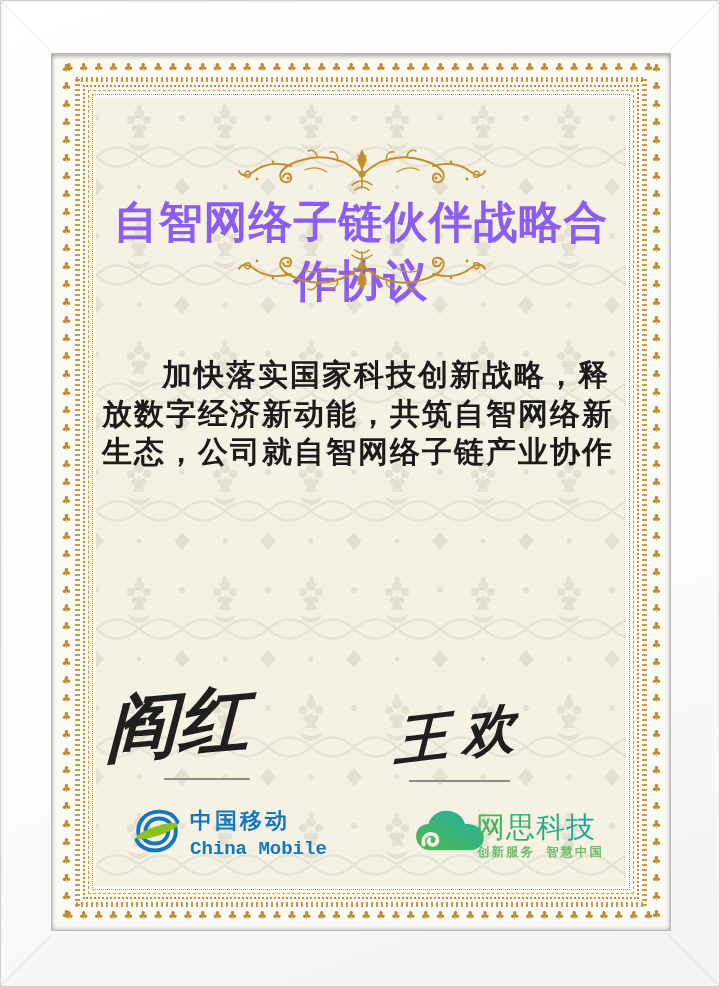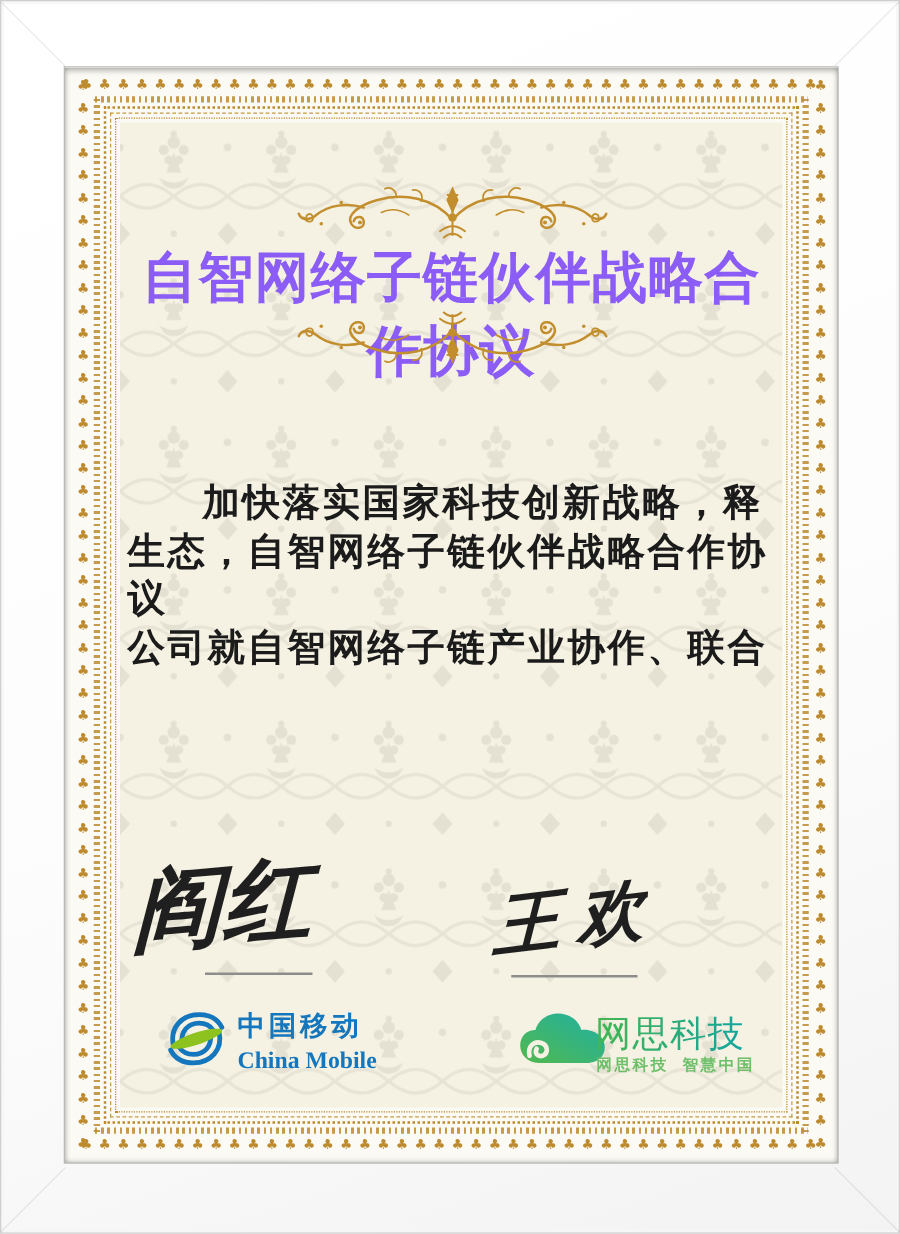--- a/index.html
+++ b/index.html
@@ -42,33 +42,33 @@
   
   .inner{position:absolute;inset:44px;background:#f5f2e3;overflow:hidden;}
   .damask{position:absolute;inset:0;z-index:0;}
   .content{position:absolute;inset:0;z-index:1;}
   .flourish{position:absolute;left:141px;width:250px;height:44px;}
   .flourish.top{top:50px;}
   .flourish.bottom{top:150px;transform:scaleY(-1);}
   .title{position:absolute;left:0;right:0;top:95px;text-align:center;
          font-size:44px;font-weight:bold;letter-spacing:1px;color:#8b5cf6;}
   .body{position:absolute;left:6px;width:520px;top:258px;
-        font-size:30px;line-height:38.5px;letter-spacing:2px;color:#1b1b1b;font-weight:600;margin-top:28px;}
+        font-size:30px;line-height:38.5px;letter-spacing:2px;color:#1b1b1b;font-weight:600;}
   .body .ind{text-indent:2em;}
   .sig{position:absolute;color:#1f1f1f;font-style:italic;font-weight:bold;white-space:nowrap;}
   .sig.left{left:10px;top:578px;font-size:72px;transform:rotate(-5deg) skewX(-6deg);}
   .sig.right{left:298px;top:600px;font-size:54px;letter-spacing:14px;transform:rotate(-7deg) skewX(-8deg);}
   .sigline{position:absolute;height:2px;background:#8d8d8d;}
   .sigline.left{left:68px;top:680px;width:86px;}
   .sigline.right{left:313px;top:682px;width:101px;}
   .cm-icon{position:absolute;left:36px;top:708px;width:50px;height:50px;}
   .cm-cn{position:absolute;left:94px;top:708px;font-size:22px;font-weight:bold;
          letter-spacing:3px;color:#1477bd;font-family:"Liberation Sans",sans-serif;}
   .cm-en{position:absolute;left:94px;top:740px;font-size:19px;font-weight:bold;color:#1477bd;
-         font-family:Liberation Serif, serif;}
+         font-family:Liberation Mono, monospace;}
   .ws-cloud{position:absolute;left:318px;top:710px;width:72px;height:47px;}
   .ws-cn{position:absolute;left:380px;top:710px;font-size:29px;font-weight:normal;letter-spacing:1px;
          color:#21a88a;font-family:"Liberation Sans",sans-serif;}
   @supports (-webkit-background-clip:text){
     .ws-cn{background:linear-gradient(90deg,#45b64f,#12a5a0);-webkit-background-clip:text;color:transparent;}
   }
   .ws-tag{position:absolute;left:381px;top:746px;font-size:12.5px;font-weight:bold;letter-spacing:2px;
           color:#6fbf6a;font-family:"Liberation Sans",sans-serif;white-space:pre;}
 </style>
 </head>
@@ -162,22 +162,22 @@
               <path d="M125 3 L129 12 L125 21 L121 12 Z"></path>
               <circle cx="125" cy="26" r="2.6"></circle>
               <path d="M121 8 H129" fill="none"></path>
               <path d="M115 37 Q125 29 135 37" fill="none"></path>
               <path d="M118 42 Q125 36 132 42" fill="none"></path>
             </g>
           </svg>
 
           <div class="body" id="body-lines">
               <div class="ind">加快落实国家科技创新战略，释</div>
-              <div>生态，自智网络子链伙伴战略合作协议</div>
-              <div>公司就自智网络子链产业协作、联合</div>
+              <div>放数字经济新动能，共筑自智网络新</div>
+              <div>生态，公司就自智网络子链产业协作</div>
             </div>
 
           <div class="sig left">阎红</div>
           <div class="sigline left"></div>
           <div class="sig right">王欢</div>
           <div class="sigline right"></div>
 
           <svg class="cm-icon" viewBox="0 0 44 44" xmlns="http://www.w3.org/2000/svg">
             <g stroke="#1477bd" stroke-width="3.4" fill="none" stroke-linecap="round">
               <path d="M6 27 C3 14 12 5 24 5 C31 5 37 8 40 14"></path>
@@ -194,18 +194,18 @@
             <defs>
               <linearGradient id="wsg" x1="0" y1="1" x2="1" y2="0">
                 <stop offset="0" stop-color="#52b84d"></stop>
                 <stop offset="1" stop-color="#1fb0a5"></stop>
               </linearGradient>
             </defs>
             <path d="M18 45 C8 45 2 38 2 30 C2 22 8 17 15 17 C17 9 25 3 34 3 C44 3 52 9 54 17 C64 16 74 22 74 32 C74 40 67 45 60 45 Z" fill="url(#wsg)"></path>
             <path d="M10 39 C8 31 14 26 20 28 C26 30 26 37 21 39 C17 40 14 37 16 33" stroke="#f5f2e3" stroke-width="4" fill="none" stroke-linecap="round"></path>
           </svg>
           <div class="ws-cn">网思科技</div>
-          <div class="ws-tag">网思科技  智慧中国</div>
+          <div class="ws-tag">创新服务  智慧中国</div>
         </div>
       </div>
     </div>
   </div>
 </div>
 
 </body></html>

